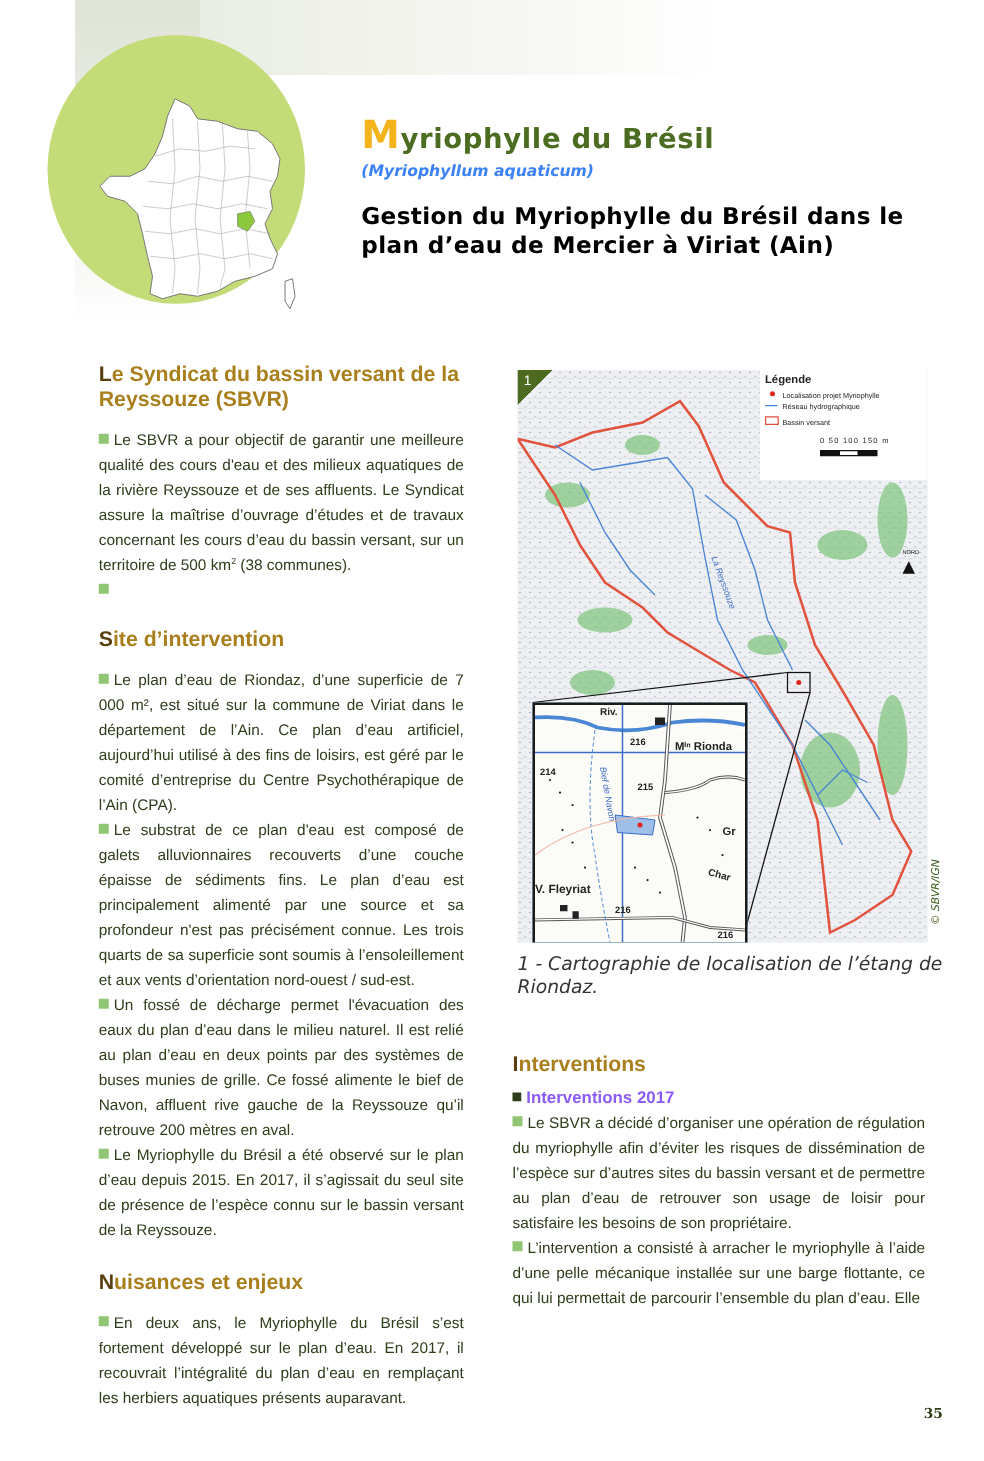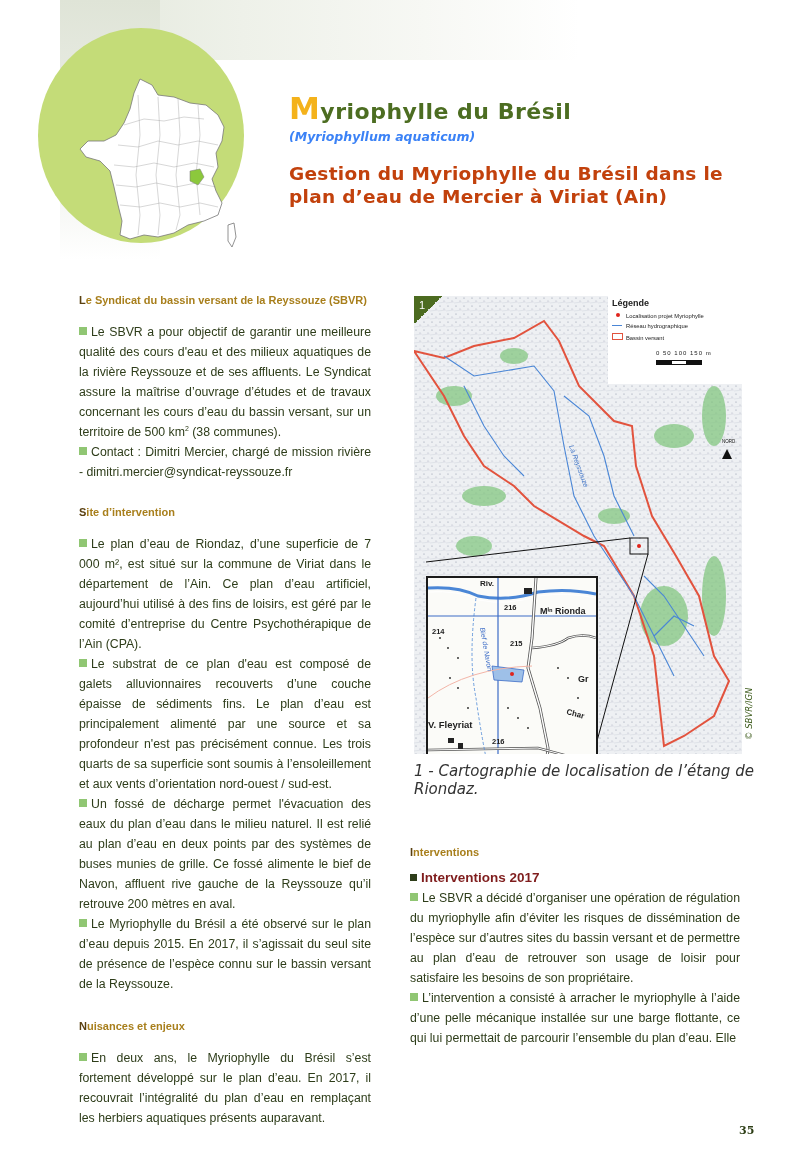--- a/index.html
+++ b/index.html
@@ -29,27 +29,27 @@
     font-family: "DejaVu Sans", sans-serif; font-size: 22px; font-weight: bold;
     color: #4c6d21; letter-spacing: 0.5px; line-height: 1;
   }
   .title-main .cap { color: #f4b21b; font-size: 31px; font-weight: bold; }
   .title-latin {
     font-family: "DejaVu Sans", sans-serif; font-style: italic; font-weight: bold;
     font-size: 12.5px; color: #3b82f6; margin-top: 5px;
   }
   .title-sub {
     font-family: "DejaVu Sans", sans-serif; font-weight: bold; font-size: 18.5px;
-    color: #c2410c; line-height: 23px; margin-top: 18px; letter-spacing: 0.3px;
+    color: #000000; line-height: 23px; margin-top: 18px; letter-spacing: 0.3px;
   }
 
   .col-left { position: absolute; left: 79px; top: 290px; width: 292px; }
   .col-right { position: absolute; left: 410px; top: 820px; width: 330px; }
   h2.sec {
-    margin: 0; font-size: 11px; font-weight: bold; color: #a87f1c; line-height: 20px;
+    margin: 0; font-size: 17px; font-weight: bold; color: #a87f1c; line-height: 20px;
   }
   h2.sec .cap { color: #5a4011; }
   p.body {
     margin: 0; font-size: 12.3px; line-height: 20px; text-align: justify; color: #2e3d1a;
   }
   .sq {
     display: inline-block; width: 8px; height: 8px; background: #90c673;
     margin-right: 4px; vertical-align: 1px;
   }
   .sq.dark { background: #2e3d1a; width: 7px; height: 7px; }
@@ -76,32 +76,32 @@
   .scale-lbl { position: absolute; left: 48px; top: 54px; font-size: 6px; color: #222; letter-spacing: 1px; }
   .scale-bar {
     position: absolute; left: 48px; top: 64px; width: 46px; height: 5px; background: #111;
   }
   .scale-bar::after {
     content: ""; position: absolute; left: 16px; top: 1px; width: 14px; height: 3px; background: #fff;
   }
   .nord { position: absolute; left: 308px; top: 143px; font-size: 4.5px; color: #111; text-align: center; }
   .inset {
     position: absolute; left: 12px; top: 266px; width: 168px; height: 190px;
-    background: #7dd3fc; border: 2px solid #1a1a1a; overflow: hidden; margin-top: 14px;
+    background: #7dd3fc; border: 2px solid #1a1a1a; overflow: hidden;
   }
   .caption {
     position: absolute; left: 414px; top: 762px; font-family: "DejaVu Sans", sans-serif;
     font-style: italic; font-size: 15px; color: #333;
   }
   .copyright {
     position: absolute; left: 744px; top: 740px; transform: rotate(-90deg); transform-origin: left top;
     font-family: "DejaVu Sans", sans-serif; font-style: italic; font-size: 8.5px; color: #3b5a1a;
     white-space: nowrap;
   }
-  .sub-heading { margin: 0; font-size: 13.5px; font-weight: bold; color: #7f1d1d; line-height: 20px; }
+  .sub-heading { margin: 0; font-size: 13.5px; font-weight: bold; color: #8b5cf6; line-height: 20px; }
   .page-num {
     position: absolute; left: 739px; top: 1124px; font-family: "DejaVu Serif", serif;
     font-weight: bold; font-size: 11px; color: #2d3e16;
   }
 </style>
 </head>
 <body>
 
 <div class="top-wash"></div>
 
@@ -133,21 +133,21 @@
     <div>Gestion du Myriophylle du Brésil dans le</div>
     <div>plan d’eau de Mercier à Viriat (Ain)</div>
   </div>
 </div>
 
 <div class="col-left">
   <section>
     <h2 class="sec"><span class="cap">L</span><span>e Syndicat du bassin versant de la Reyssouze (SBVR)</span></h2>
     <div style="height:12px"></div>
     <p class="body"><span class="sq"></span><span>Le SBVR a pour objectif de garantir une meilleure qualité des cours d'eau et des milieux aquatiques de la rivière Reyssouze et de ses affluents. Le Syndicat assure la maîtrise d’ouvrage d’études et de travaux concernant les cours d’eau du bassin versant, sur un territoire de 500 km</span><sup>2</sup><span> (38 communes).</span></p>
-    <p class="body"><span class="sq"></span><span>Contact : Dimitri Mercier, chargé de mission rivière - dimitri.mercier@syndicat-reyssouze.fr</span></p>
+    <p class="body"><span class="sq"></span></p>
   </section>
 
   <div style="height:20px"></div>
   <section>
     <h2 class="sec"><span class="cap">S</span><span>ite d’intervention</span></h2>
     <div style="height:12px"></div>
     <p class="body"><span class="sq"></span><span>Le plan d’eau de Riondaz, d’une superficie de 7 000 m², est situé sur la commune de Viriat dans le département de l’Ain. Ce plan d’eau artificiel, aujourd’hui utilisé à des fins de loisirs, est géré par le comité d’entreprise du Centre Psychothérapique de l’Ain (CPA).</span></p>
     <p class="body"><span class="sq"></span><span>Le substrat de ce plan d'eau est composé de galets alluvionnaires recouverts d’une couche épaisse de sédiments fins. Le plan d’eau est principalement alimenté par une source et sa profondeur n'est pas précisément connue. Les trois quarts de sa superficie sont soumis à l’ensoleillement et aux vents d’orientation nord-ouest / sud-est.</span></p>
     <p class="body"><span class="sq"></span><span>Un fossé de décharge permet l'évacuation des eaux du plan d’eau dans le milieu naturel. Il est relié au plan d’eau en deux points par des systèmes de buses munies de grille. Ce fossé alimente le bief de Navon, affluent rive gauche de la Reyssouze qu’il retrouve 200 mètres en aval.</span></p>
     <p class="body"><span class="sq"></span><span>Le Myriophylle du Brésil a été observé sur le plan d’eau depuis 2015. En 2017, il s’agissait du seul site de présence de l’espèce connu sur le bassin versant de la Reyssouze.</span></p>

